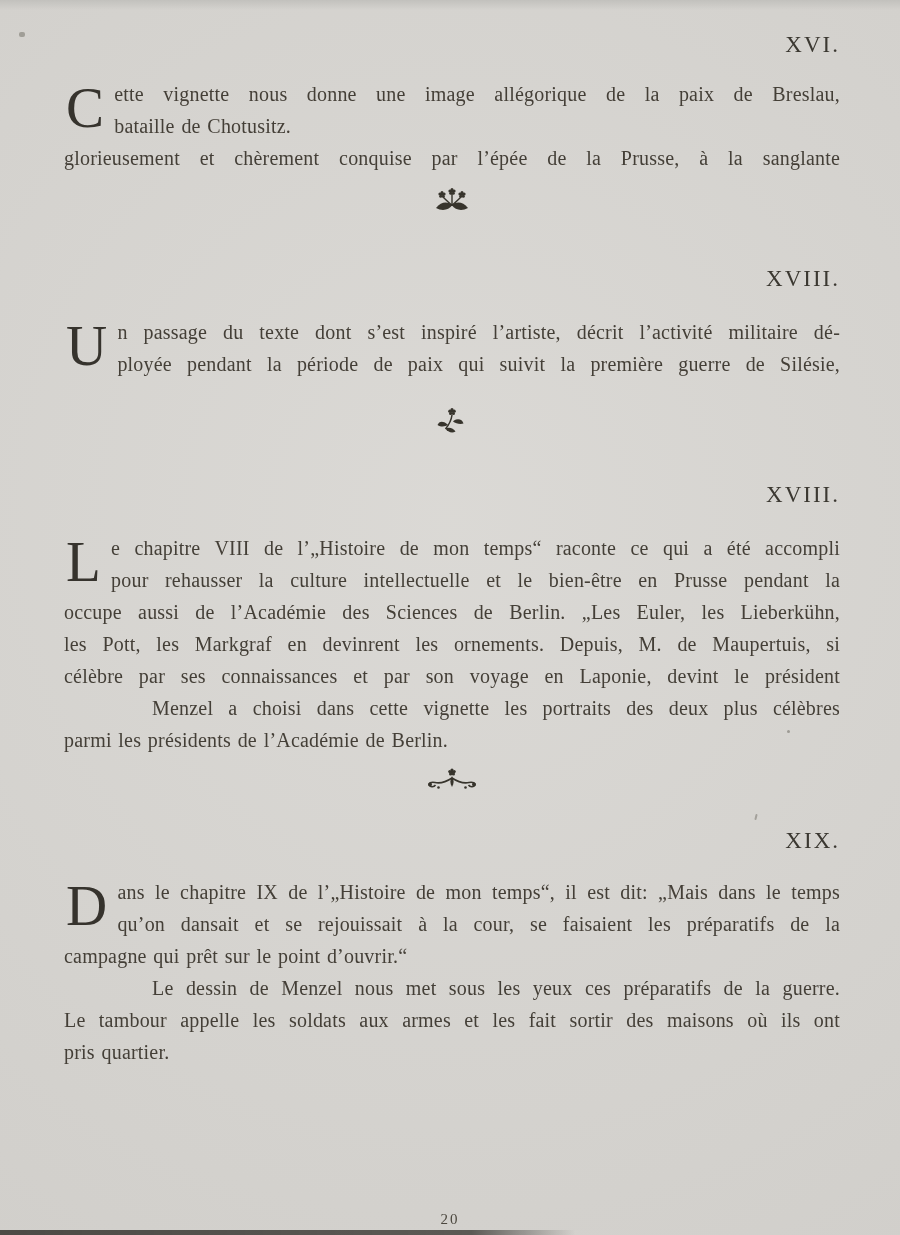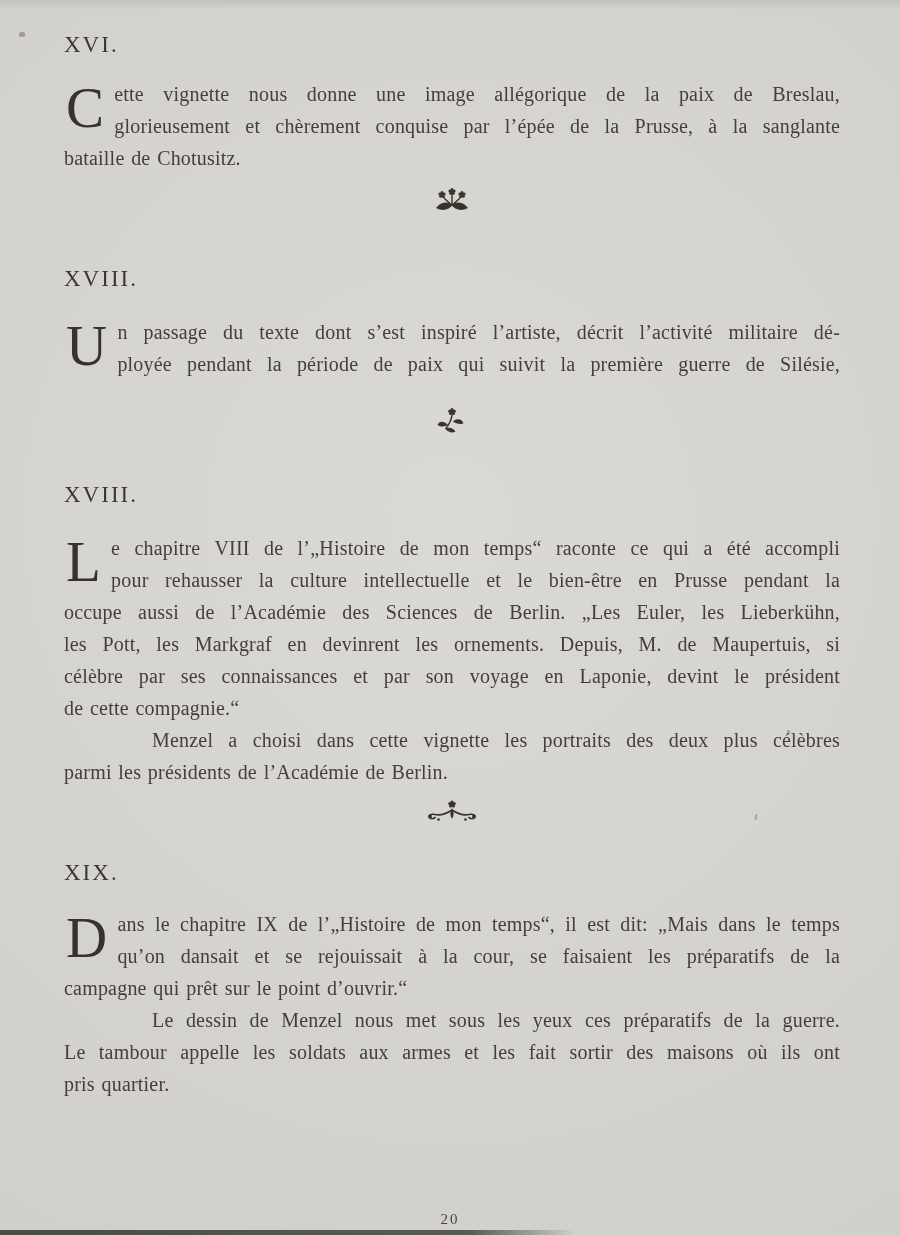--- a/index.html
+++ b/index.html
@@ -15,21 +15,21 @@
     background:linear-gradient(to bottom,#c2c1bd,rgba(194,193,189,0));}
   .bottom-edge{position:absolute;bottom:0;left:0;width:575px;height:5px;
     background:linear-gradient(to right, rgba(62,60,55,.9) 0%, rgba(62,60,55,.8) 82%, rgba(62,60,55,0) 100%);
     filter:blur(.4px);}
   .speck{position:absolute;background:#8f8c84;}
   .speck1{left:19px;top:32px;width:6px;height:5px;border-radius:2px;opacity:.75;}
   .speck2{left:787px;top:730px;width:3px;height:3px;border-radius:50%;opacity:.8;}
   .speck3{left:755px;top:814px;width:2px;height:6px;border-radius:1px;transform:rotate(14deg);opacity:.7;}
 
   .content{position:relative;padding:32px 60px 0 64px;}
-  .heading{font-size:23px;font-weight:normal;text-align:left;letter-spacing:2px;
+  .heading{font-size:23px;font-weight:normal;text-align:right;letter-spacing:2px;
     margin:0;line-height:26px;color:#3b3831;}
   .par{font-size:20px;line-height:32px;letter-spacing:.2px;word-spacing:1.5px;color:#443f37;}
   .line{text-align:justify;text-align-last:justify;}
   .line.last{text-align:justify;text-align-last:left;}
   .line.indent{text-indent:88px;}
   .dropcap{float:left;font-size:57px;line-height:54px;height:58px;
     margin:3px 10px 0 2px;color:#36332d;}
   .orn{text-align:center;}
   .orn svg{display:inline-block;vertical-align:top;}
   .pagenum{position:absolute;bottom:7px;left:0;right:0;text-align:center;
@@ -43,22 +43,22 @@
   <div class="speck speck1"></div>
   <div class="speck speck2"></div>
   <div class="speck speck3"></div>
 
   <div class="content">
 
     <h2 class="heading">XVI.</h2>
     <div class="par" style="margin-top:20px;">
       <span class="dropcap">C</span>
       <div class="line">ette vignette nous donne une image allégorique de la paix de Breslau,</div>
+      <div class="line last">bataille de Chotusitz.</div>
       <div class="line">glorieusement et chèrement conquise par l’épée de la Prusse, à la sanglante</div>
-      <div class="line last">bataille de Chotusitz.</div>
     </div>
 
     <div class="orn" style="margin-top:14px;height:28px;">
       <svg width="38" height="28" viewBox="0 0 38 28">
         <g fill="#37342c" stroke="none">
           <circle cx="19" cy="3.4" r="1.3"></circle>
             <circle cx="19" cy="1.6" r="1.5"></circle>
             <circle cx="16.9" cy="3" r="1.5"></circle>
             <circle cx="21.1" cy="3" r="1.5"></circle>
             <circle cx="17.7" cy="5.2" r="1.5"></circle>
@@ -111,21 +111,20 @@
     </div>
 
     <h2 class="heading" style="margin-top:46px;">XVIII.</h2>
     <div class="par" style="margin-top:24px;">
       <span class="dropcap">L</span>
       <div class="line">e chapitre VIII de l’„Histoire de mon temps“ raconte ce qui a été accompli</div>
       <div class="line">pour rehausser la culture intellectuelle et le bien-être en Prusse pendant la</div>
       <div class="line">occupe aussi de l’Académie des Sciences de Berlin.  „Les Euler, les Lieberkühn,</div>
       <div class="line">les Pott, les Markgraf en devinrent les ornements.  Depuis, M. de Maupertuis, si</div>
       <div class="line">célèbre par ses connaissances et par son voyage en Laponie, devint le président</div>
-      <div class="line last">de cette compagnie.“</div>
     </div>
     <div class="par">
       <div class="line indent">Menzel a choisi dans cette vignette les portraits des deux plus célèbres</div>
       <div class="line last">parmi les présidents de l’Académie de Berlin.</div>
     </div>
 
     <div class="orn" style="margin-top:12px;height:26px;">
       <svg width="54" height="24" viewBox="0 0 54 24">
         <g fill="#37342c">
           <circle cx="27" cy="4" r="1.4"></circle>

